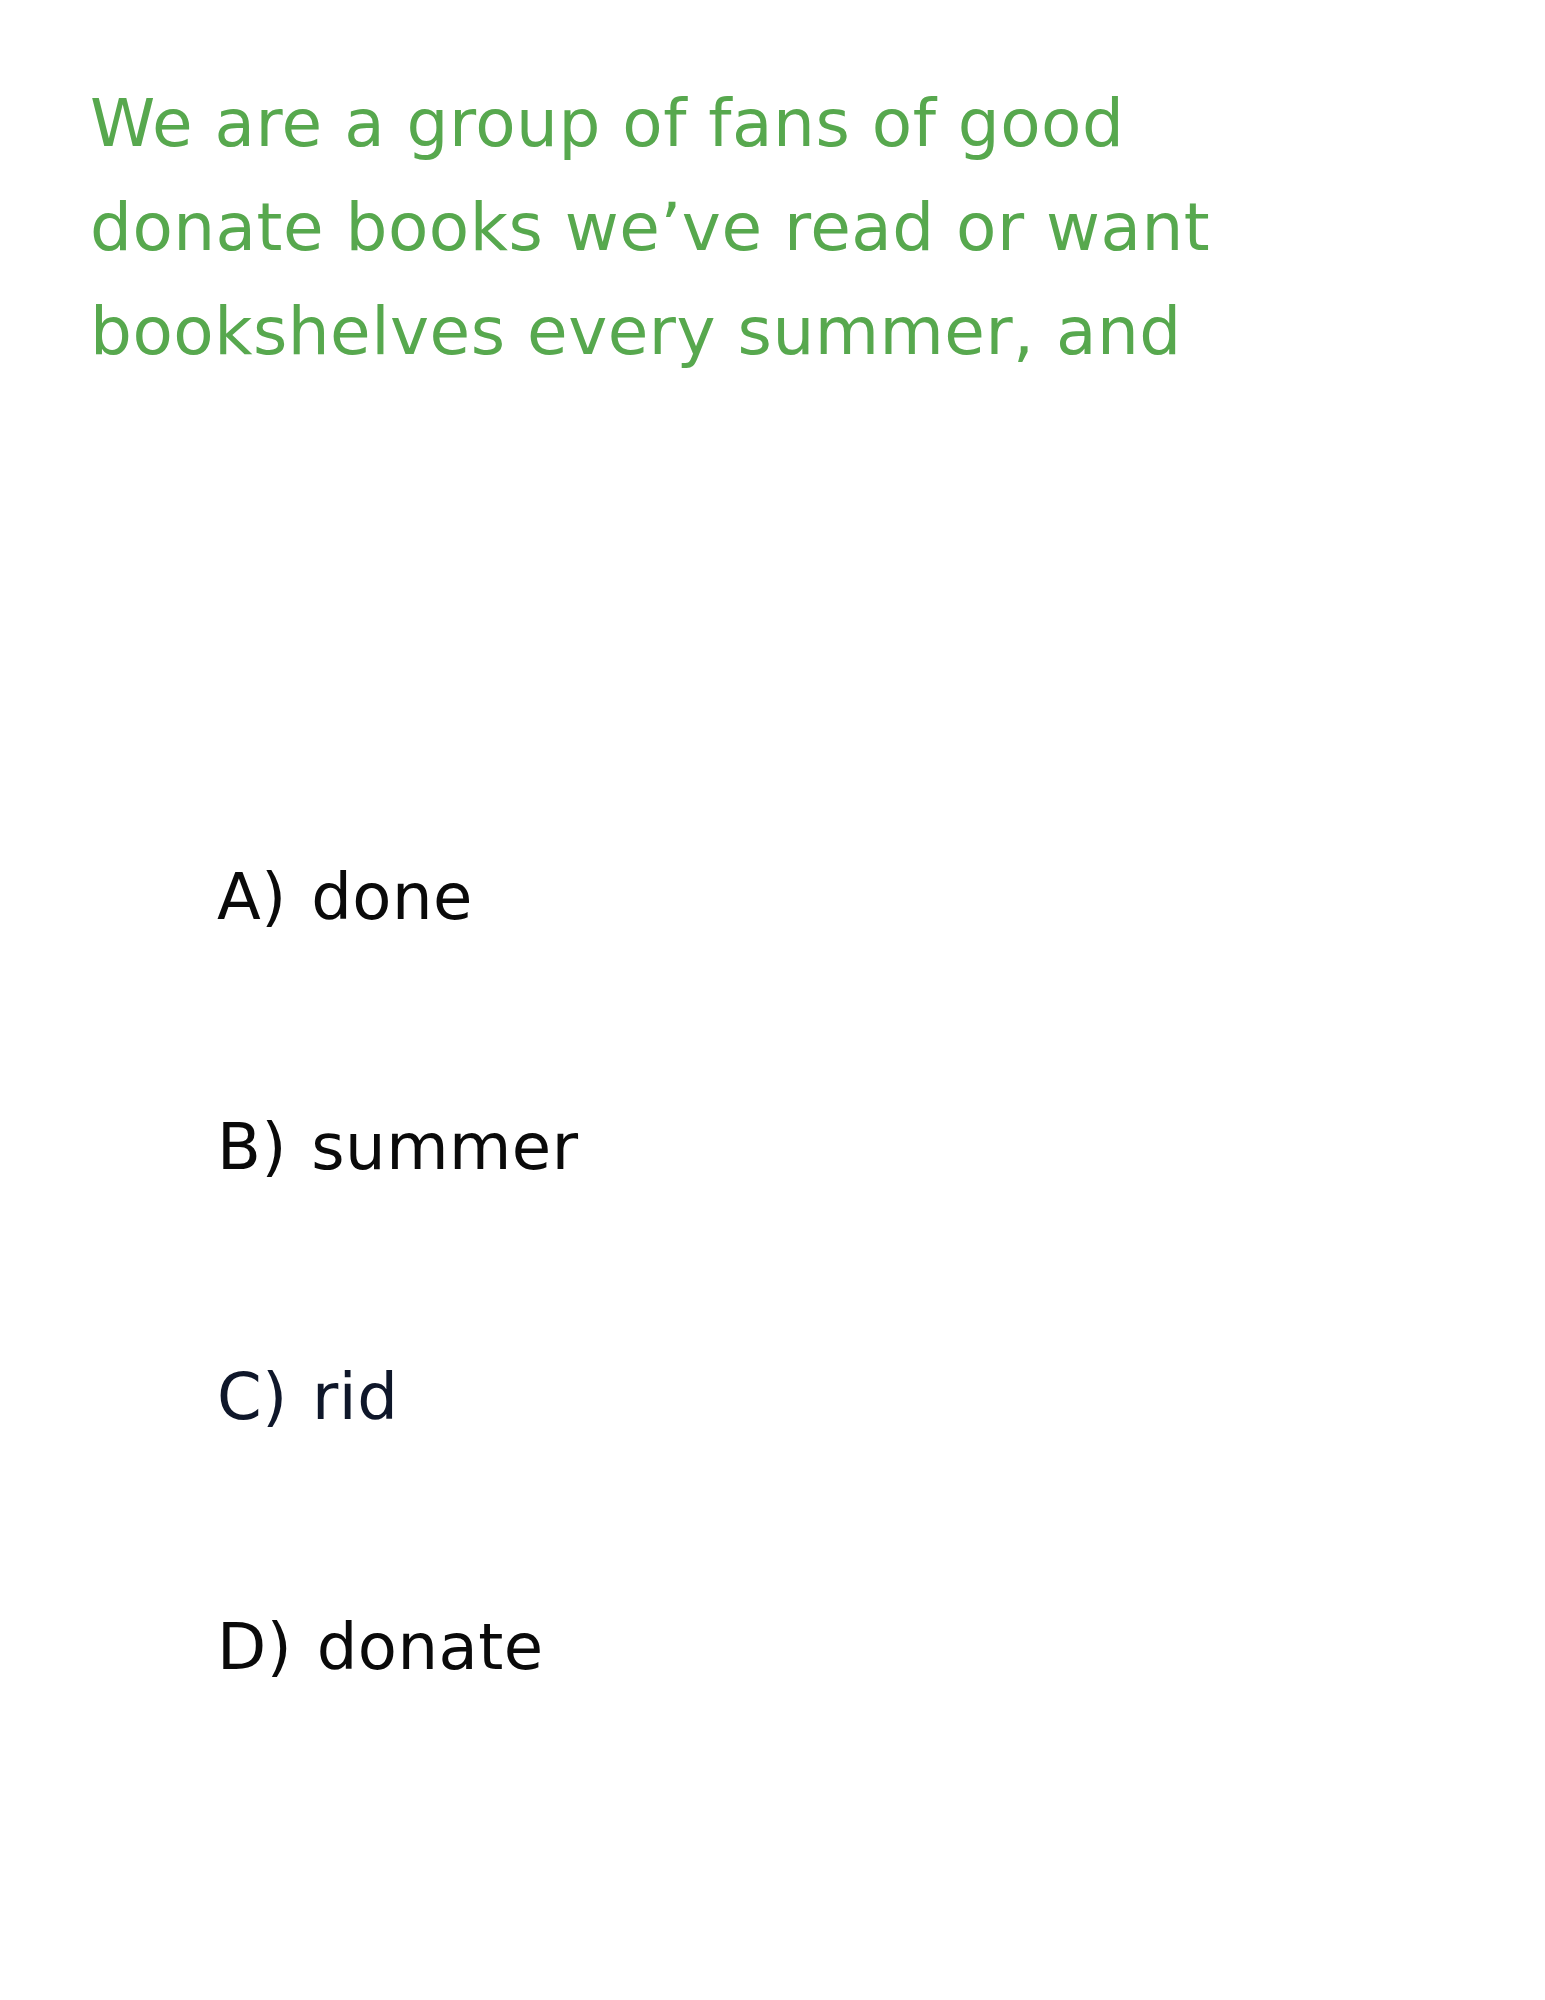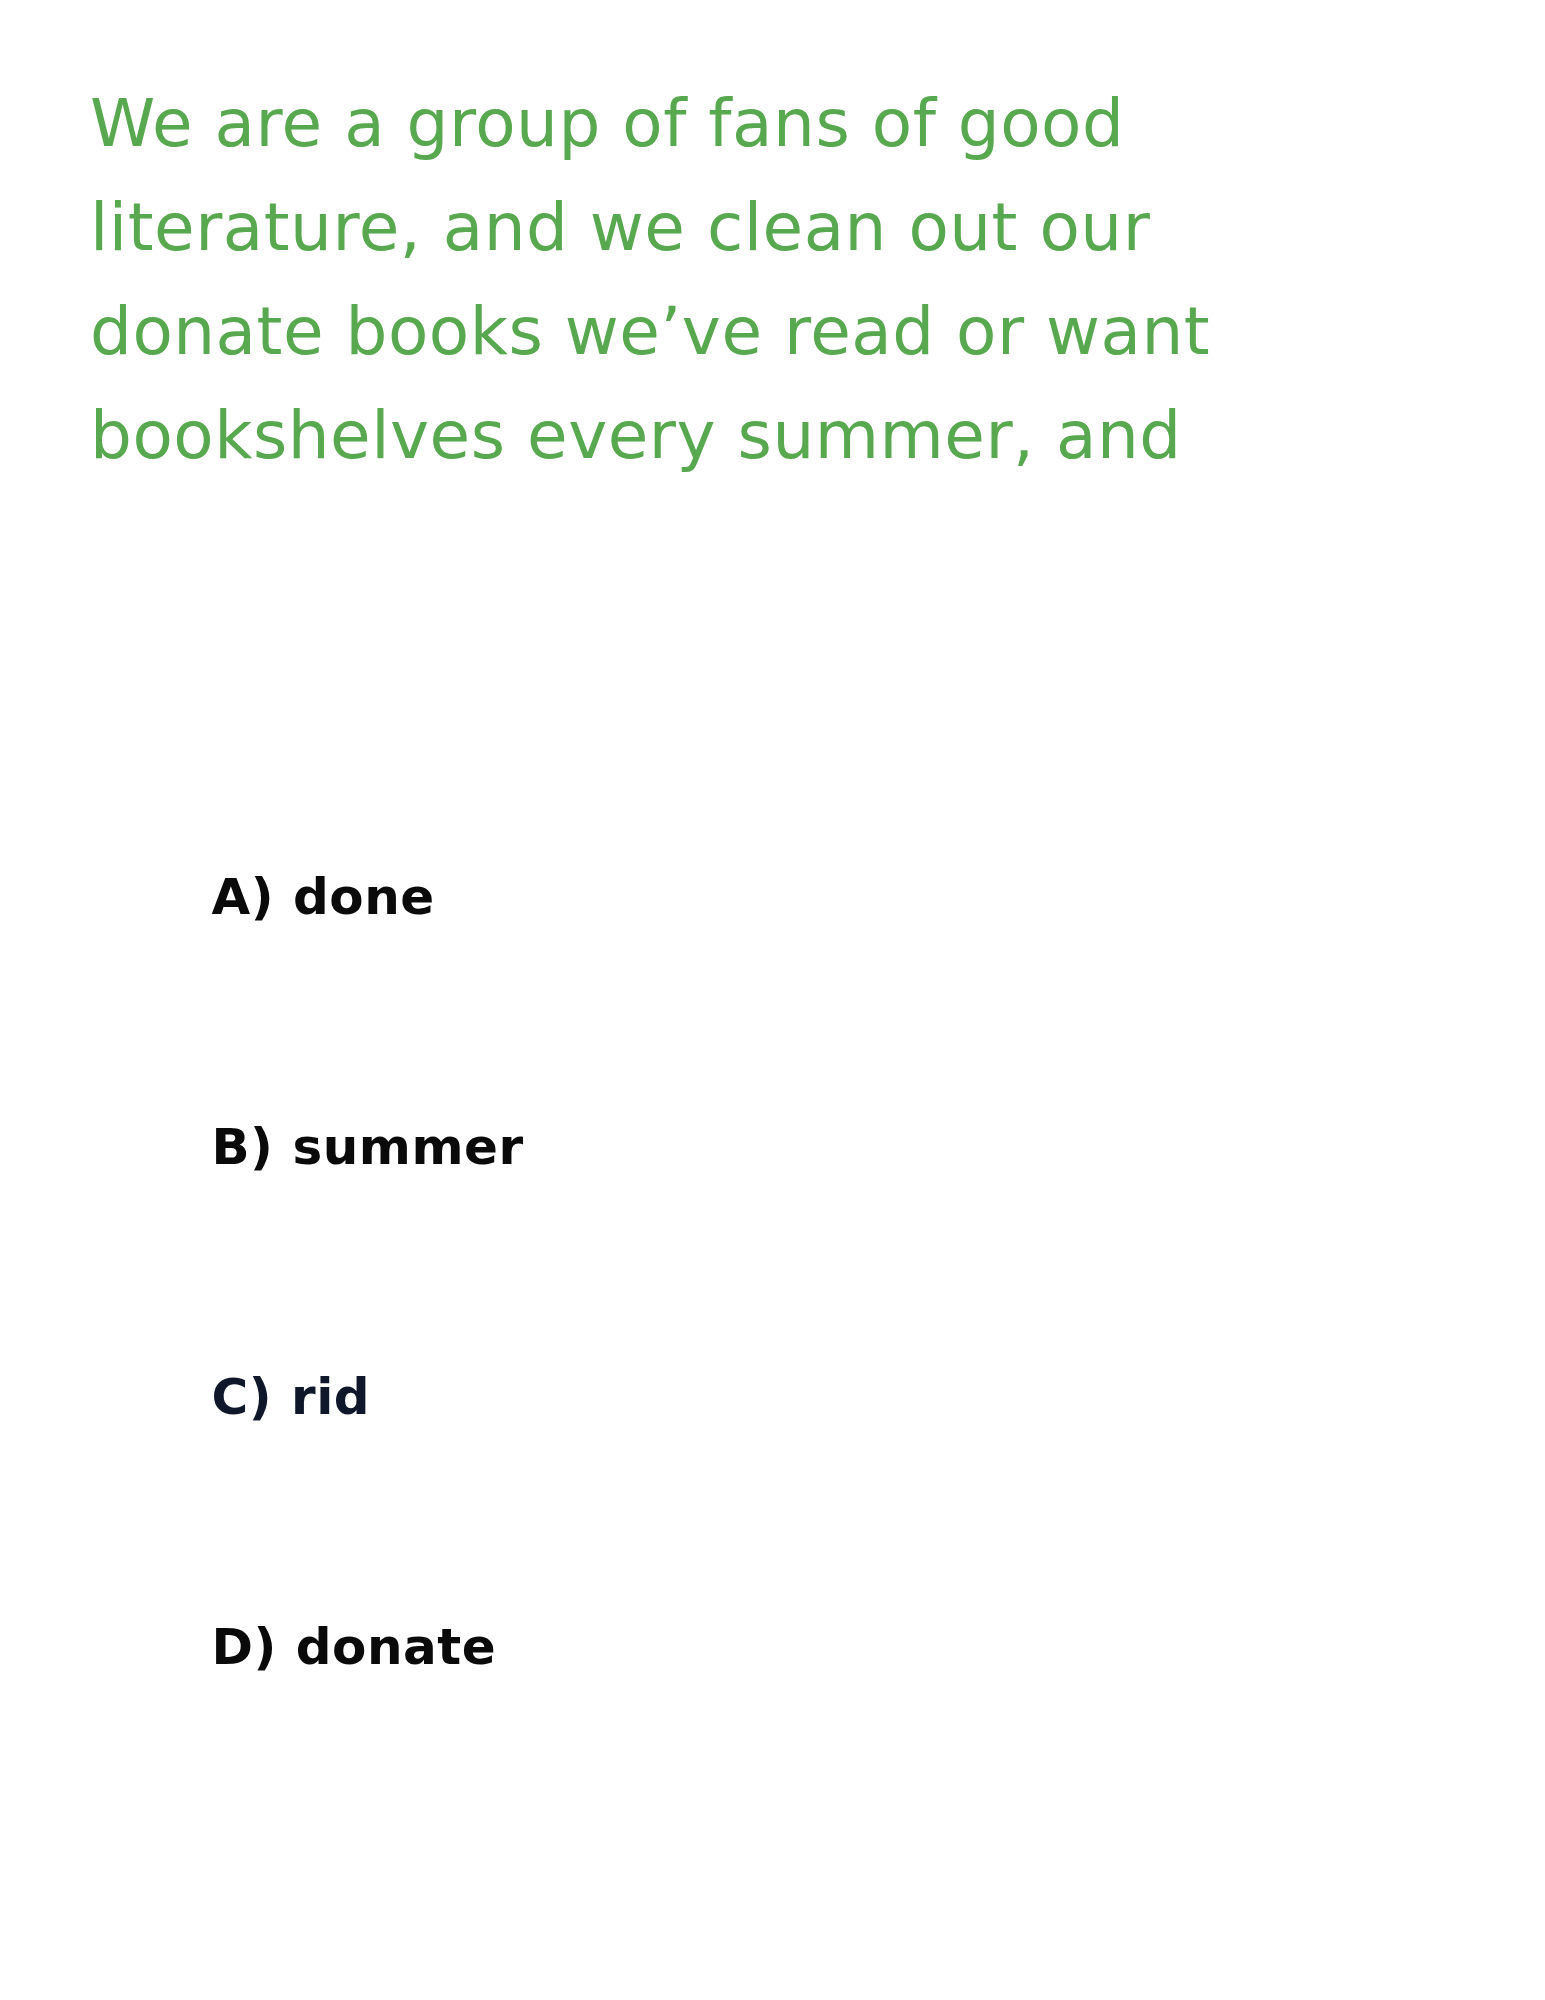--- a/index.html
+++ b/index.html
@@ -22,42 +22,41 @@
     letter-spacing: 0.5px;
   }
   .question .qline { display: block; white-space: pre; }
   .options {
     position: absolute;
     left: 92px;
     top: 0;
   }
   .option {
     position: absolute;
-    left: 12px;
+    left: 0;
     white-space: pre;
-    font-size: 50px;
+    font-size: 64px;
     line-height: 90px;
-    font-weight: 700;
+    font-weight: 400;
     letter-spacing: 0.5px;
     cursor: pointer;
   }
   .option-a { top: 762px; }
   .option-b { top: 1012px; }
   .option-c { top: 1262px; }
   .option-d { top: 1512px; }
   .option .letter { margin-right: 0.38em; }
 </style>
 </head>
 <body>
 
 <div class="page">
 
   <div class="question" style="color: rgb(87, 168, 78);">
     <span class="qline">We are a group of fans of good</span>
-    <span class="qline">literature, and we clean out our</span>
     <span class="qline">donate books we’ve read or want</span>
     <span class="qline">bookshelves every summer, and</span>
   </div>
 
   <div class="options">
 
     <div class="option option-a" style="color: rgb(10, 10, 10);">
       <span class="letter">A)</span><span class="word">done</span>
     </div>
 

